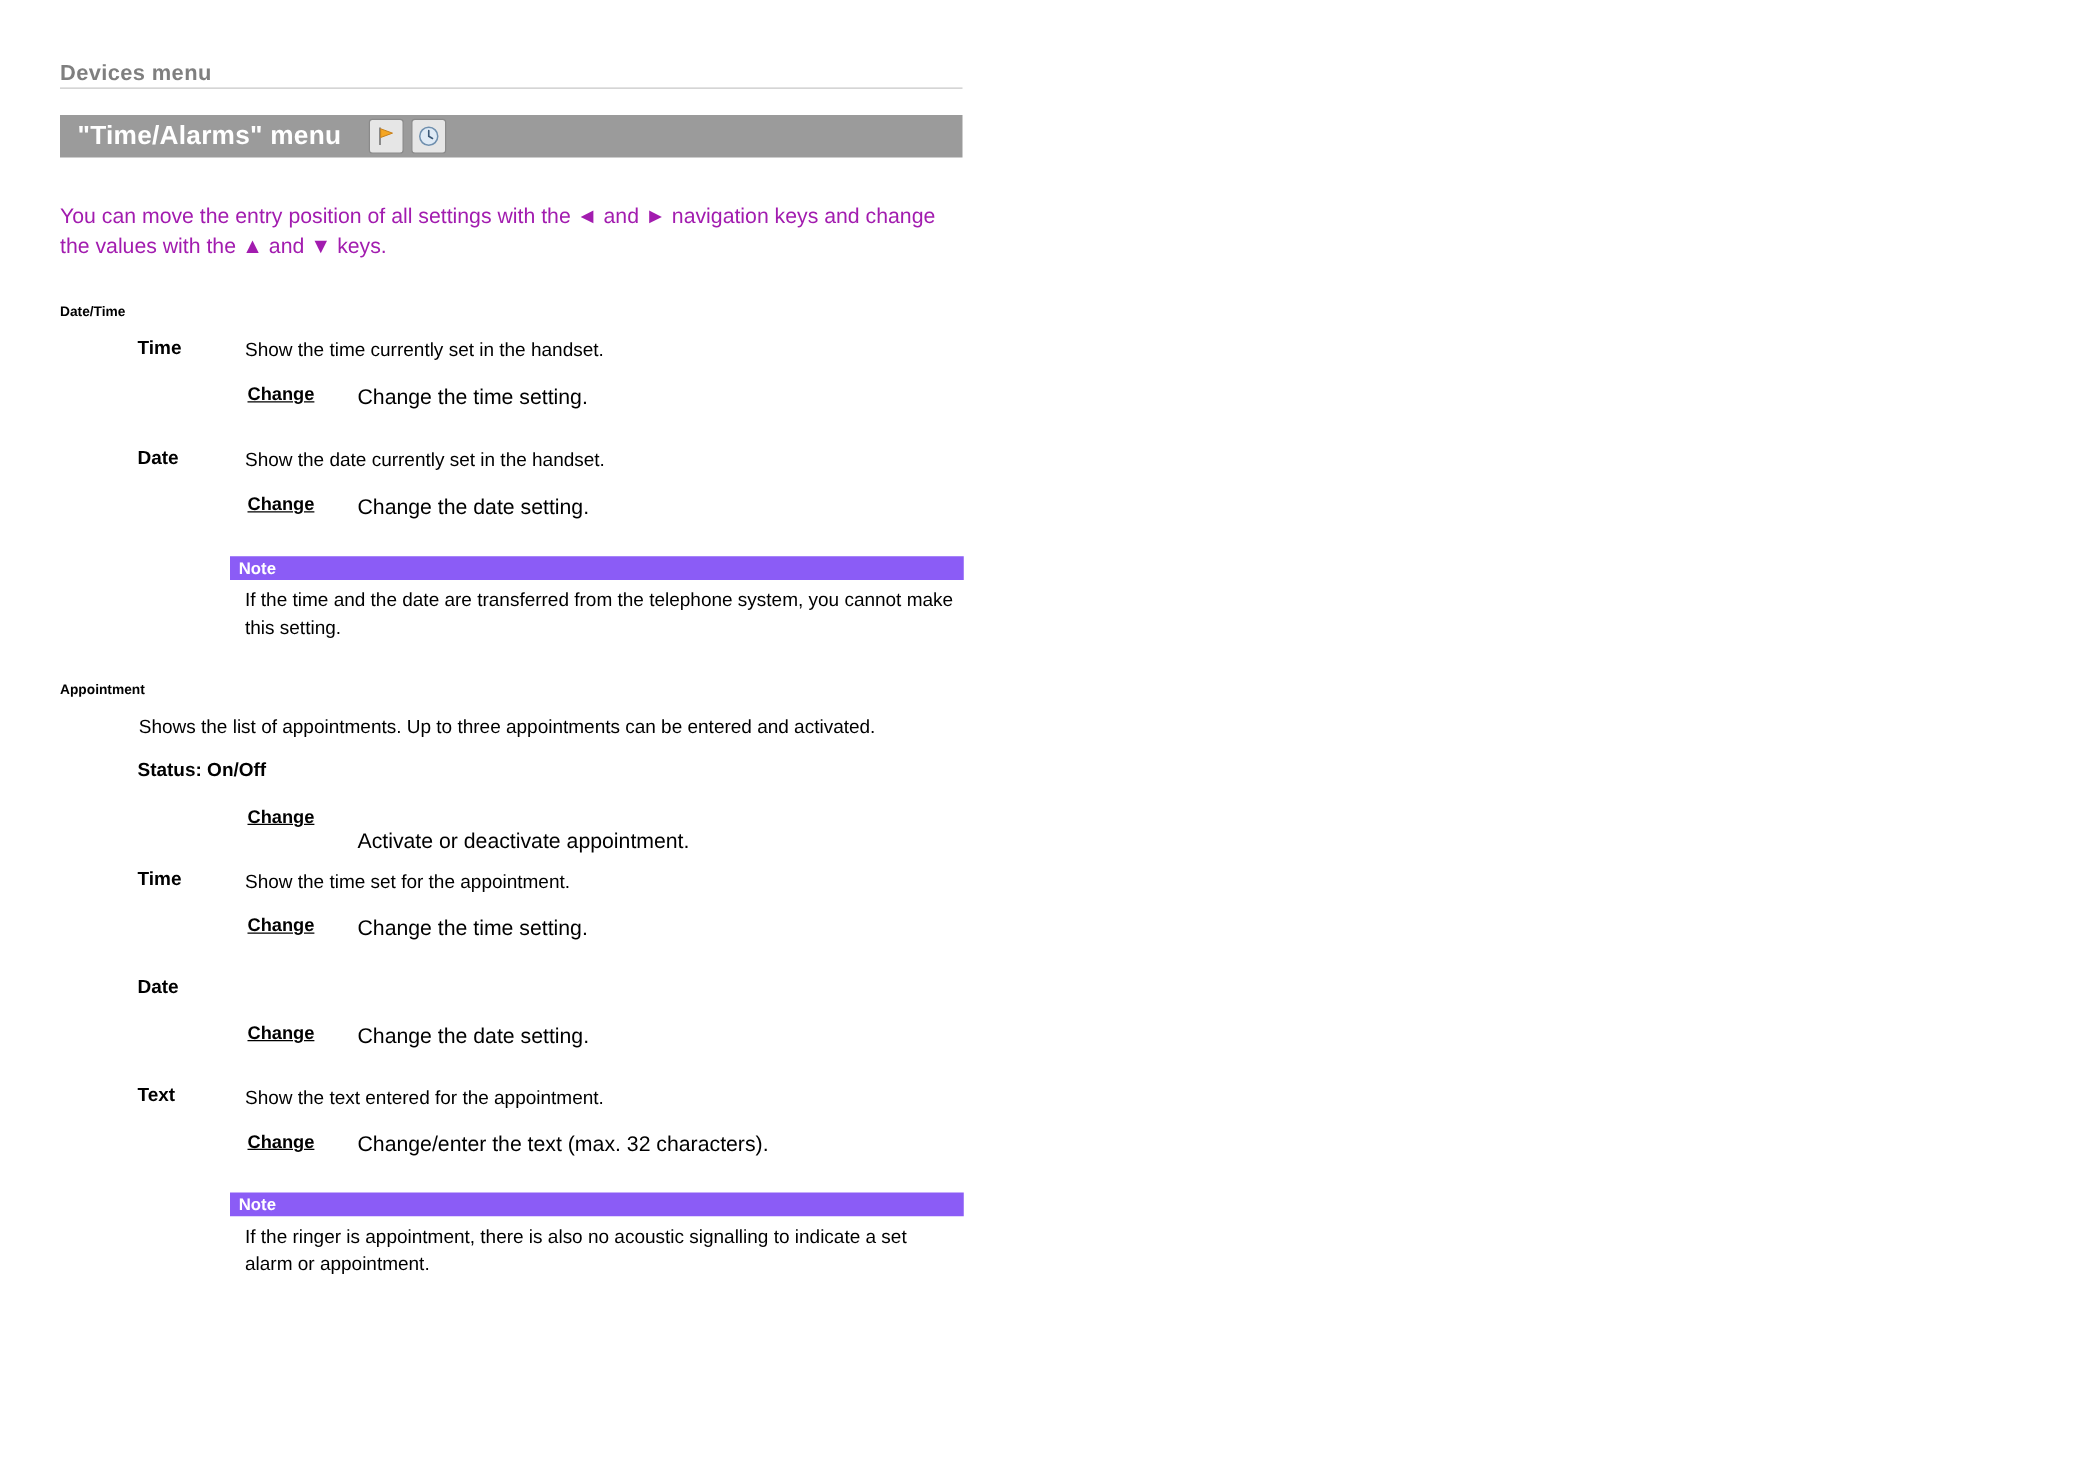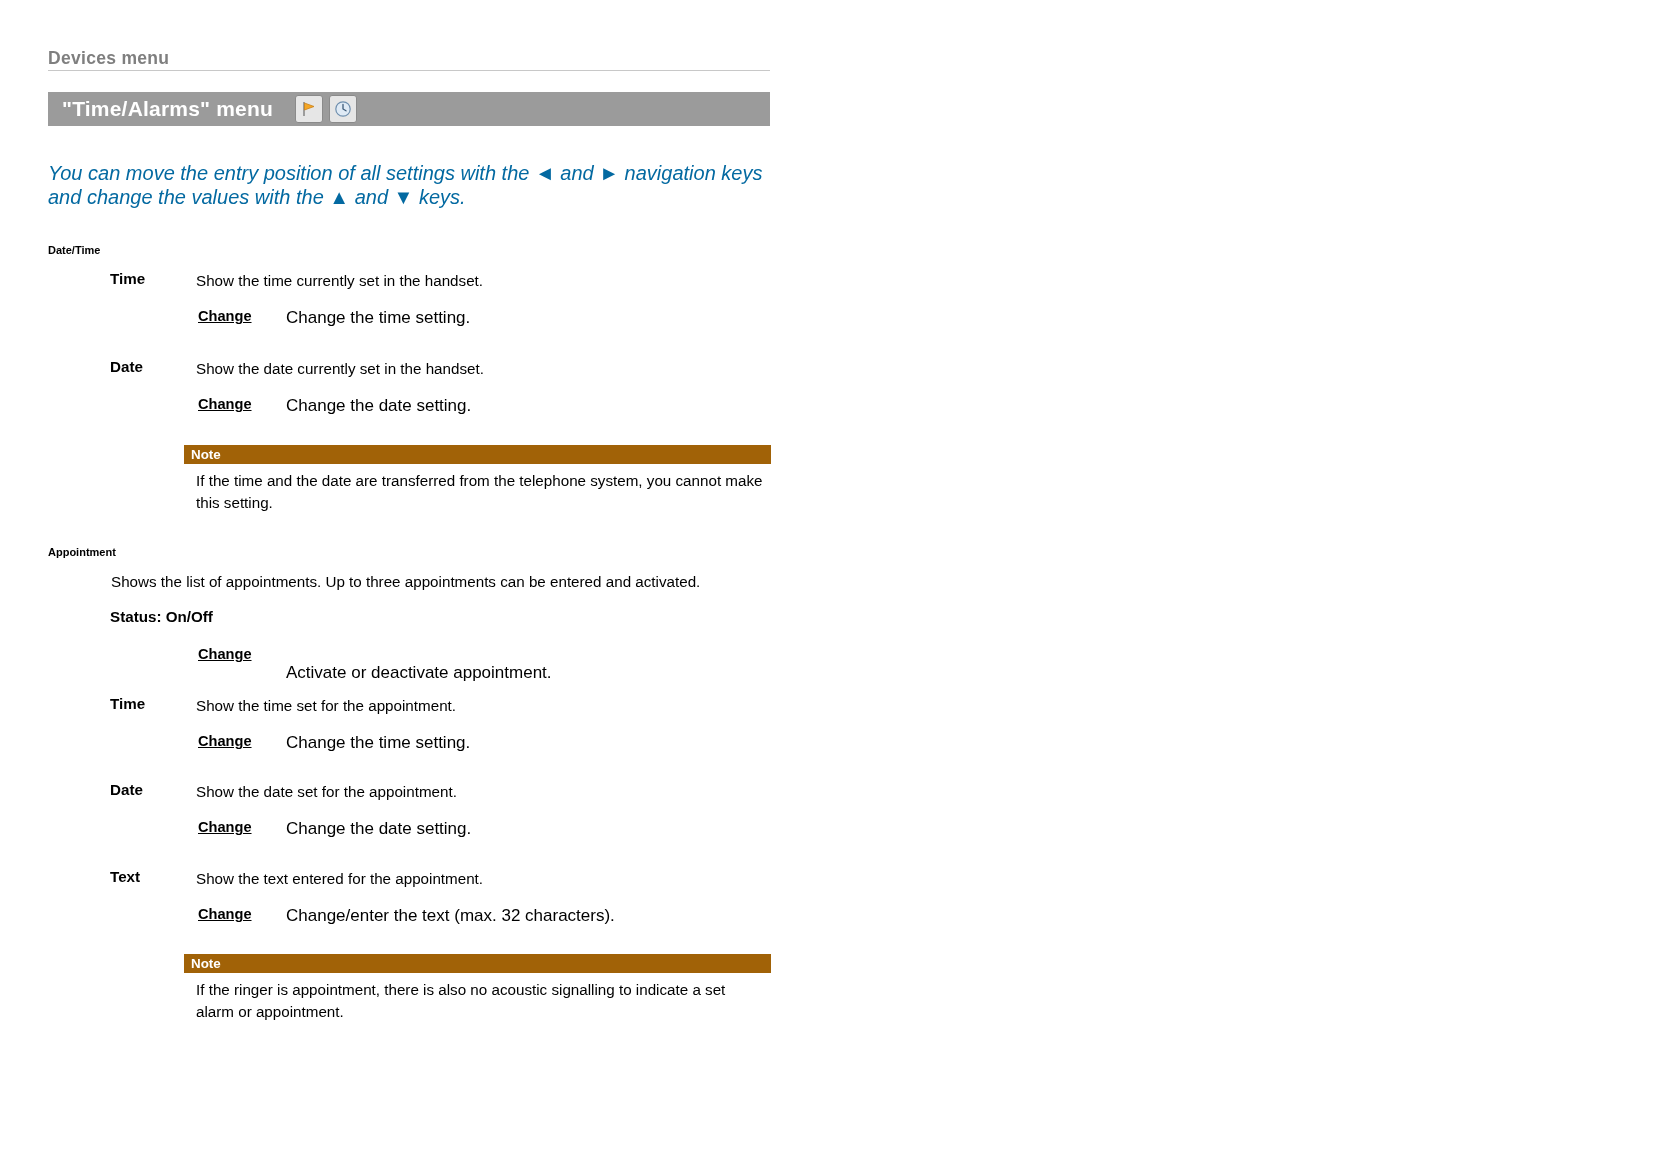--- a/index.html
+++ b/index.html
@@ -78,24 +78,23 @@
     background: #e6e6e6;
     border-radius: 3px;
     display: flex;
     align-items: center;
     justify-content: center;
   }
   .icon-box svg { display: block; }
 
   .body-text {
     position: absolute;
-    font-size: 20px;
+    font-size: 17px;
     line-height: 24px;
-    color: #0369a1;
-    font-style: italic;
+    color: #a21caf;
   }
   .intro {
     left: 48px;
     top: 113px;
     width: 715px;
   }
 
   
   .lvl1 {
     position: absolute;
@@ -127,21 +126,21 @@
   .change-desc {
     position: absolute;
     font-size: 17px;
     line-height: 22px;
   }
 
   
   .note-bar {
     position: absolute;
     height: 19px;
-    background: #a16207;
+    background: #8b5cf6;
     display: flex;
     align-items: center;
   }
   .note-bar span {
     color: #ffffff;
     font-size: 13.4px;
     font-weight: bold;
     margin-left: 7px;
   }
   .note-text {
@@ -209,21 +208,20 @@
   <div class="lvl2-label" style="left:110px; top:560px;">Status: On/Off</div>
   <div class="change-link" style="left:198px; top:598px;">Change</div>
   <div class="change-desc" style="left:286px; top:614px; width:440px;">Activate or deactivate appointment.</div>
 
   <div class="lvl2-label" style="left:110px; top:647px;">Time</div>
   <div class="lvl2-desc" style="left:196px; top:647px; width:520px;">Show the time set for the appointment.</div>
   <div class="change-link" style="left:198px; top:685px;">Change</div>
   <div class="change-desc" style="left:286px; top:684px; width:440px;">Change the time setting.</div>
 
   <div class="lvl2-label" style="left:110px; top:733px;">Date</div>
-  <div class="lvl2-desc" style="left:196px; top:733px; width:520px;">Show the date set for the appointment.</div>
   <div class="change-link" style="left:198px; top:771px;">Change</div>
   <div class="change-desc" style="left:286px; top:770px; width:440px;">Change the date setting.</div>
 
   <div class="lvl2-label" style="left:110px; top:820px;">Text</div>
   <div class="lvl2-desc" style="left:196px; top:820px; width:520px;">Show the text entered for the appointment.</div>
   <div class="change-link" style="left:198px; top:858px;">Change</div>
   <div class="change-desc" style="left:286px; top:857px; width:440px;">Change/enter the text (max. 32 characters).</div>
 
   <div class="note-bar" style="left:184px; top:906px; width:587px;">
     <span>Note</span>

